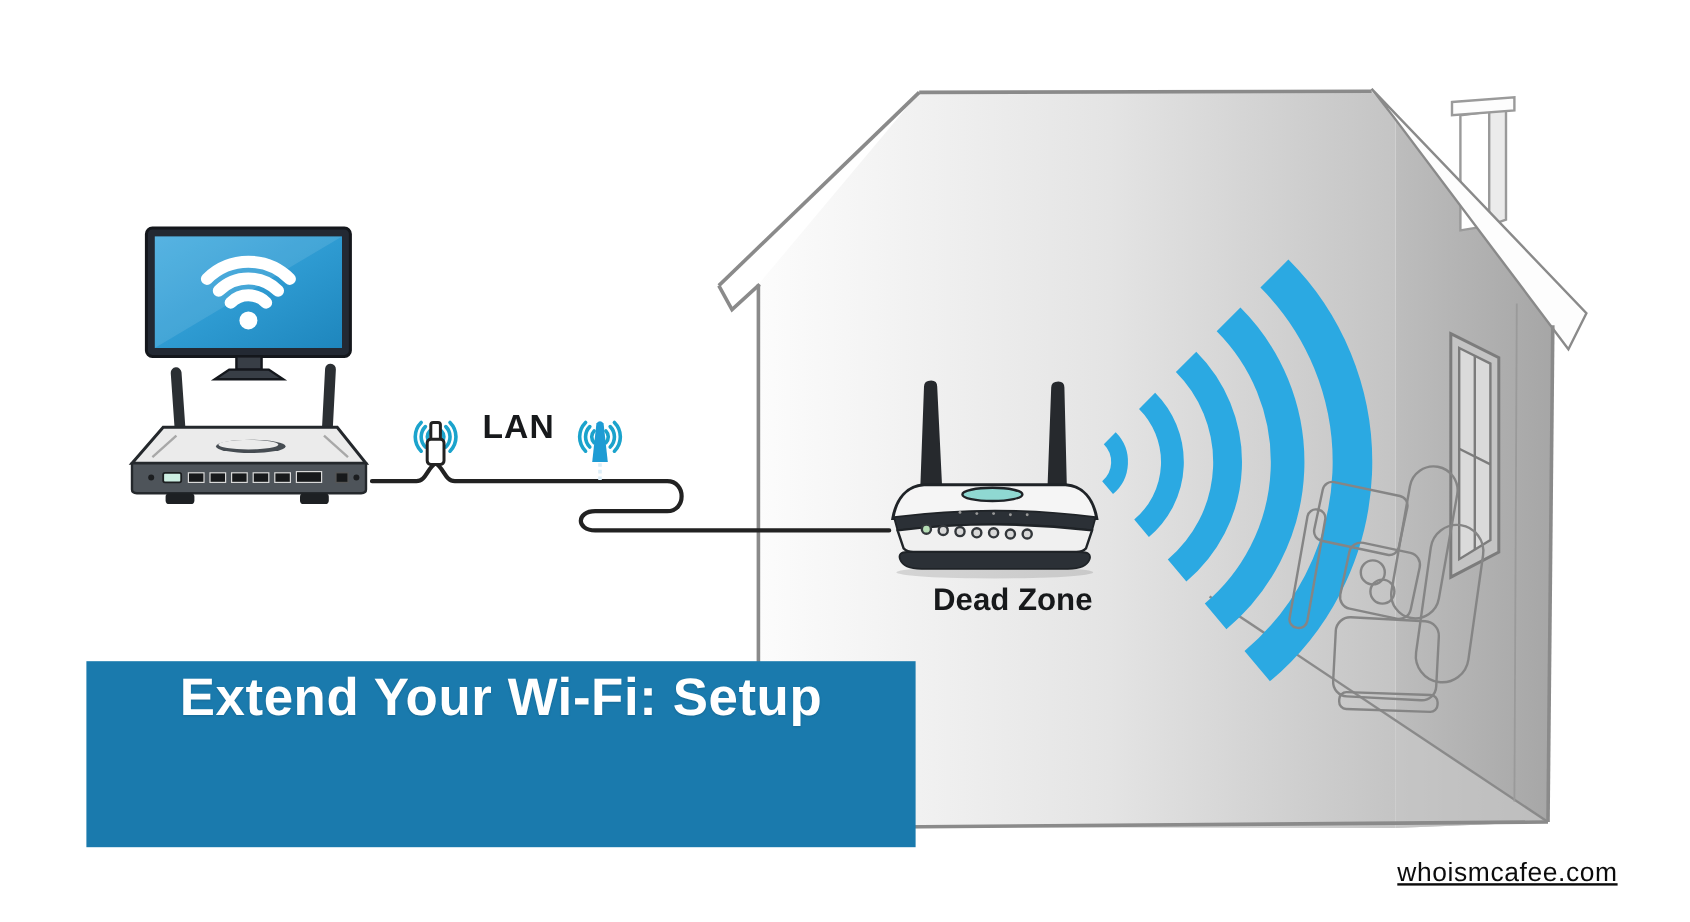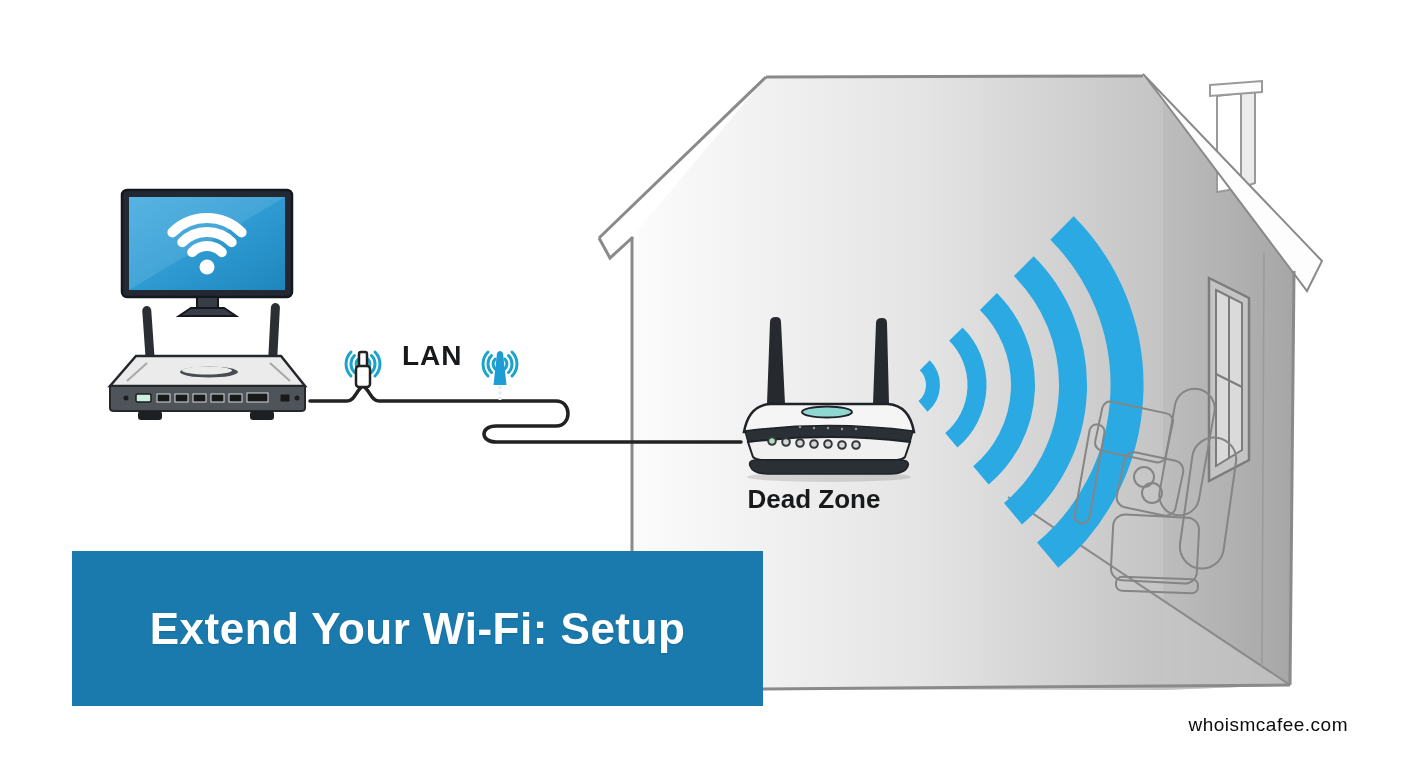--- a/index.html
+++ b/index.html
@@ -3,30 +3,30 @@
 <meta charset="utf-8">
 <style>
   html,body{margin:0;padding:0;background:#ffffff;}
   .stage{
     position:relative;width:1408px;height:764px;overflow:hidden;background:#ffffff;
     font-family:"Liberation Sans", sans-serif;
   }
   .stage svg{position:absolute;left:0;top:0;z-index:1;}
   .label{position:absolute;z-index:5;color:#17191b;font-weight:bold;}
   .label.lan{left:402px;top:340px;font-size:28px;letter-spacing:1px;}
-  .label.deadzone{left:731px;top:484px;width:166px;text-align:center;font-size:26px;}
+  .label.deadzone{left:761px;top:484px;width:166px;text-align:center;font-size:26px;}
   .banner{
     position:absolute;z-index:10;left:72px;top:551px;width:691px;height:155px;
     background:var(--banner-blue,#1a7aad);color:#ffffff;
-    display:flex;flex-direction:column;justify-content:center;align-items:center;
+    display:flex;flex-direction:column;justify-content:space-between;align-items:center;
     font-weight:bold;font-size:44px;line-height:61px;letter-spacing:0.5px;
     text-shadow:0 1px 2px rgba(0,0,0,0.15);
   }
   .watermark{
-    position:absolute;z-index:5;right:60px;top:714px;font-size:19px;color:#0c0c0c;letter-spacing:0.5px;
+    position:absolute;z-index:5;right:60px;top:714px;font-size:22px;color:#0c0c0c;letter-spacing:0.5px;text-decoration:underline;
   }
   .arc{stroke:var(--wifi-blue,#2ba9e2);fill:none;}
   .teal{stroke:var(--teal-arc,#1ba3cc);fill:none;stroke-linecap:round;}
   .plugblue{fill:var(--plug-blue,#1e9cd4);}
   .cable{stroke:var(--cable-dark,#222222);fill:none;stroke-linecap:round;}
   .houseline{stroke:var(--outline-gray,#8a8a8a);fill:none;}
   .sofa{stroke:#858585;stroke-width:2;fill:none;}
 </style>
 </head>
 <body>

